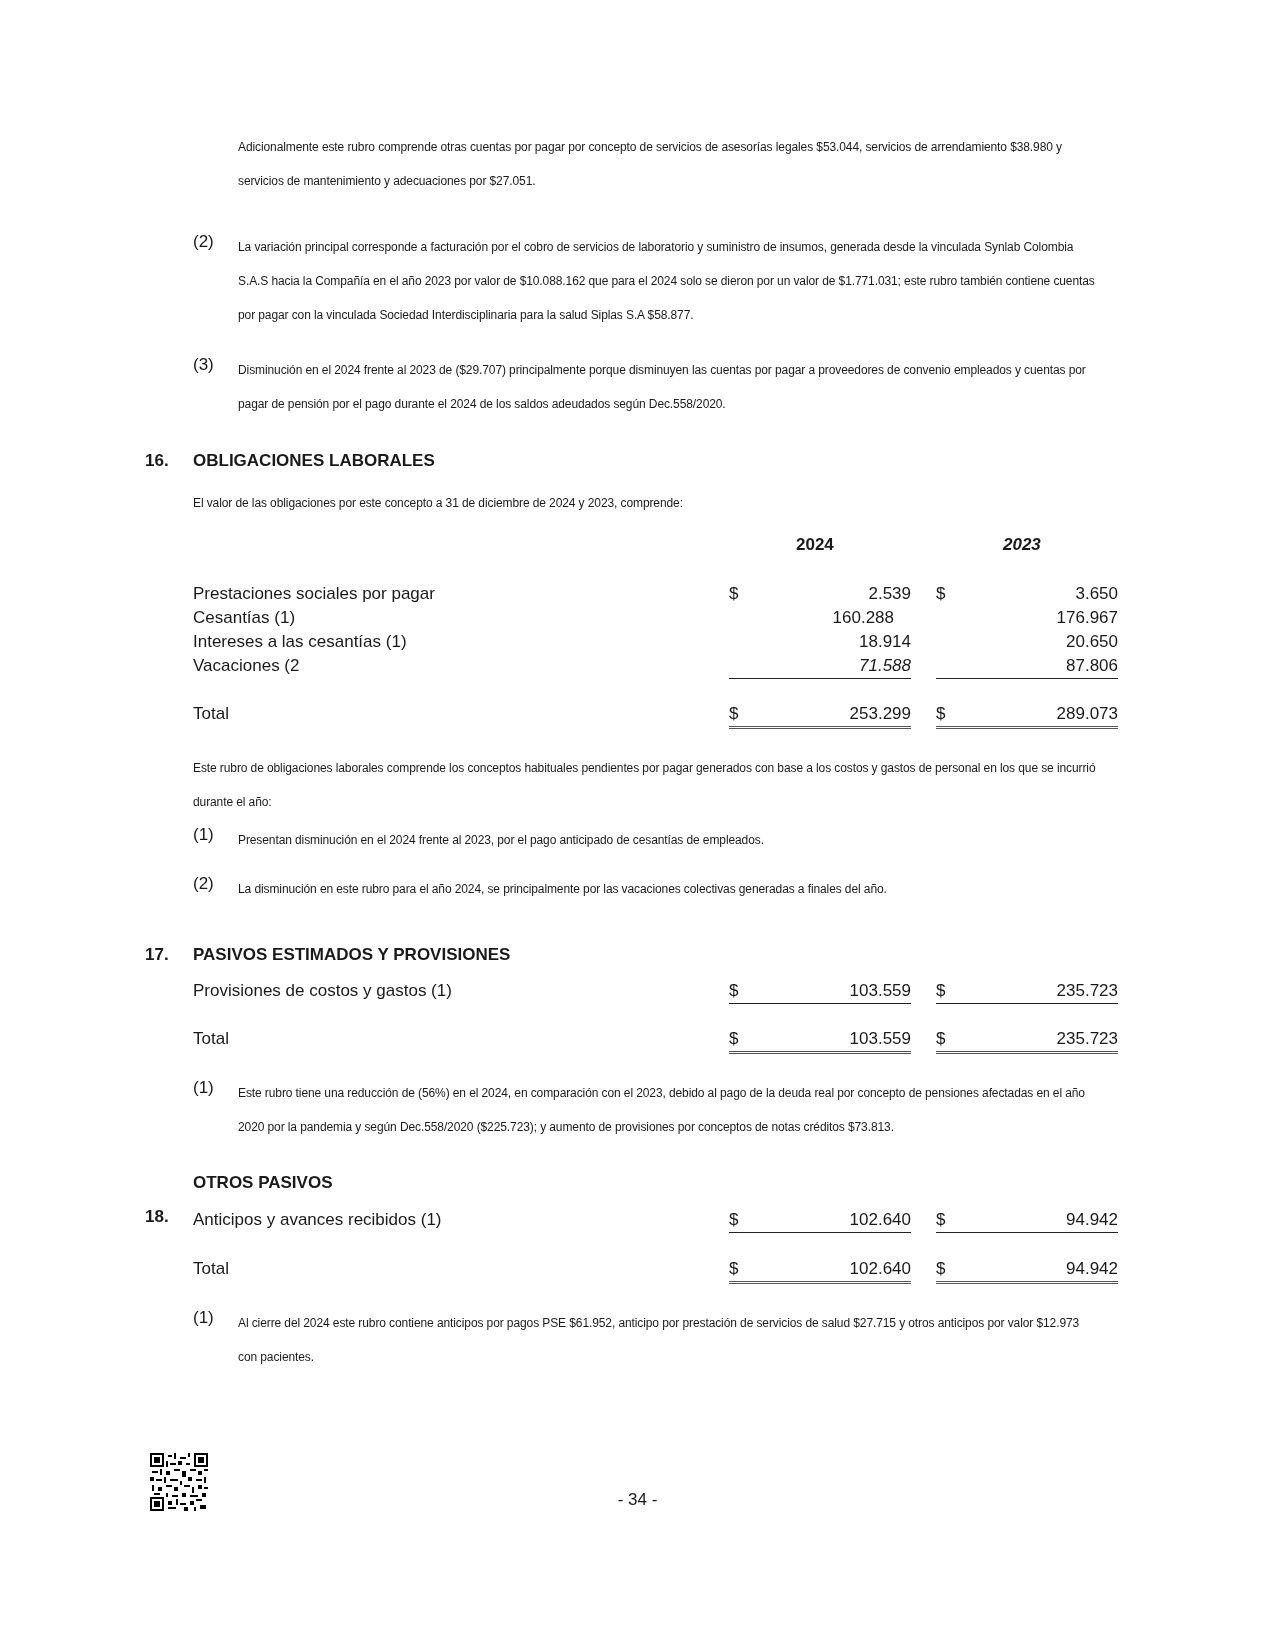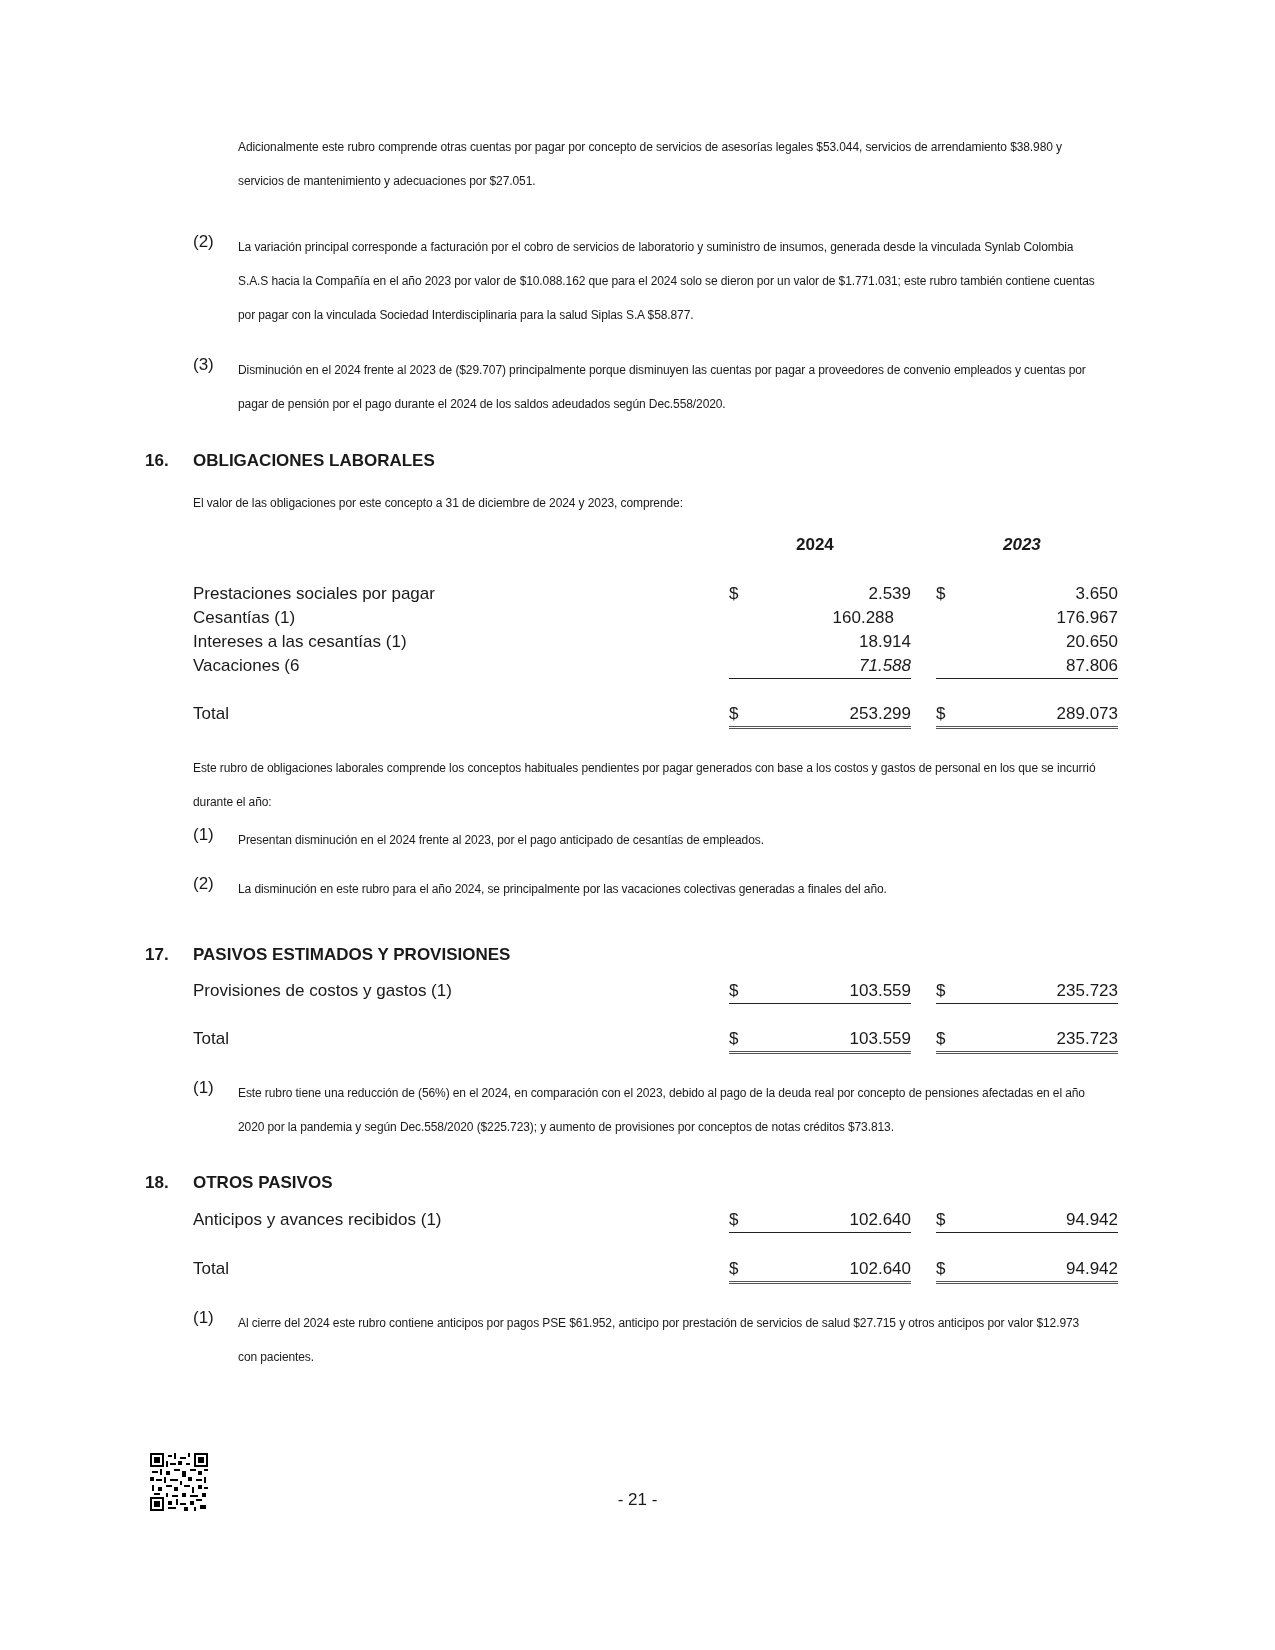--- a/index.html
+++ b/index.html
@@ -59,21 +59,21 @@
 <div class="row" style="left:193px; top:630px; width:920px;">
   <span class="lbl">Intereses a las cesantías (1)</span>
   <div class="cell" style="left:536px; width:182px;">
       <span class="val">18.914</span>
     </div>
   <div class="cell" style="left:743px; width:182px;">
       <span class="val">20.650</span>
     </div>
 </div>
 <div class="row" style="left:193px; top:654px; width:920px;">
-  <span class="lbl">Vacaciones (6</span>
+  <span class="lbl">Vacaciones (2</span>
   <div class="cell ul" style="left:536px; width:182px;font-style:italic;">
       <span class="val">71.588</span>
     </div>
   <div class="cell ul" style="left:743px; width:182px;">
       <span class="val">87.806</span>
     </div>
 </div>
 <div class="row" style="left:193px; top:702px; width:920px;">
   <span class="lbl">Total</span>
   <div class="cell dul" style="left:536px; width:182px;">
@@ -116,21 +116,21 @@
     </div>
   <div class="cell dul" style="left:743px; width:182px;">
       <span class="cur">$</span>
       <span class="val">235.723</span>
     </div>
 </div>
 
 <div class="num" style="left:193px; top:1076px; line-height:24.5px;">(1)</div>
 <div class="para" style="left:238px; top:1076px; width:860px;">Este rubro tiene una reducción de (56%) en el 2024, en comparación con el 2023, debido al pago de la deuda real por concepto de pensiones afectadas en el año 2020 por la pandemia y según Dec.558/2020 ($225.723); y aumento de provisiones por conceptos de notas créditos $73.813.</div>
 
-<div class="h" style="left:145px; top:1173px;">18.</div>
+<div class="h" style="left:145px; top:1207px;">18.</div>
 <div class="h" style="left:193px; top:1173px;">OTROS PASIVOS</div>
 
 <div class="row" style="left:193px; top:1208px; width:920px;">
   <span class="lbl">Anticipos y avances recibidos (1)</span>
   <div class="cell ul" style="left:536px; width:182px;">
       <span class="cur">$</span>
       <span class="val">102.640</span>
     </div>
   <div class="cell ul" style="left:743px; width:182px;">
       <span class="cur">$</span>
@@ -208,13 +208,13 @@
         <rect x="15" y="25" width="3" height="1"></rect>
         <rect x="20" y="24" width="2" height="2"></rect>
       <rect x="23" y="23" width="3" height="1"></rect>
         <rect x="25" y="26" width="3" height="2"></rect>
         <rect x="9" y="27" width="4" height="1"></rect>
         <rect x="17" y="27" width="2" height="2"></rect>
         <rect x="22" y="27" width="1" height="2"></rect>
     </g>
   </svg>
 </div>
-<div class="pg">- 21 -</div>
+<div class="pg">- 34 -</div>
 
 </body></html>

